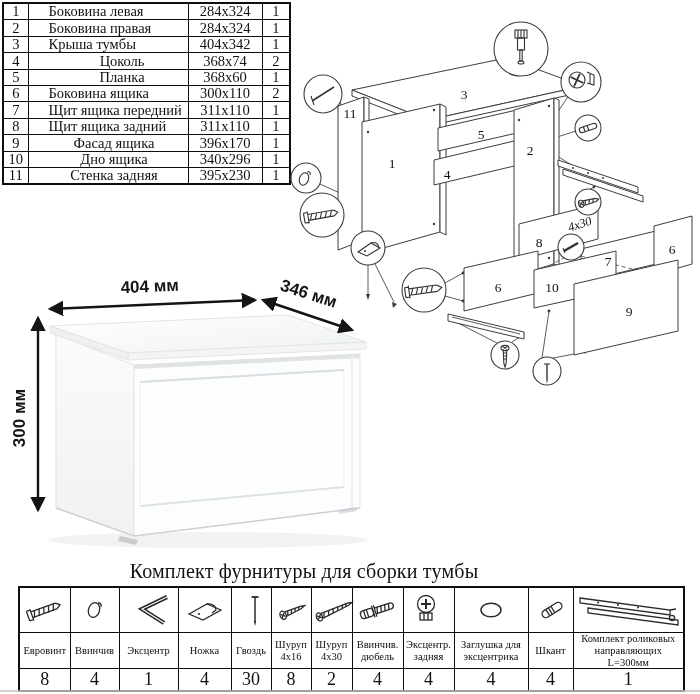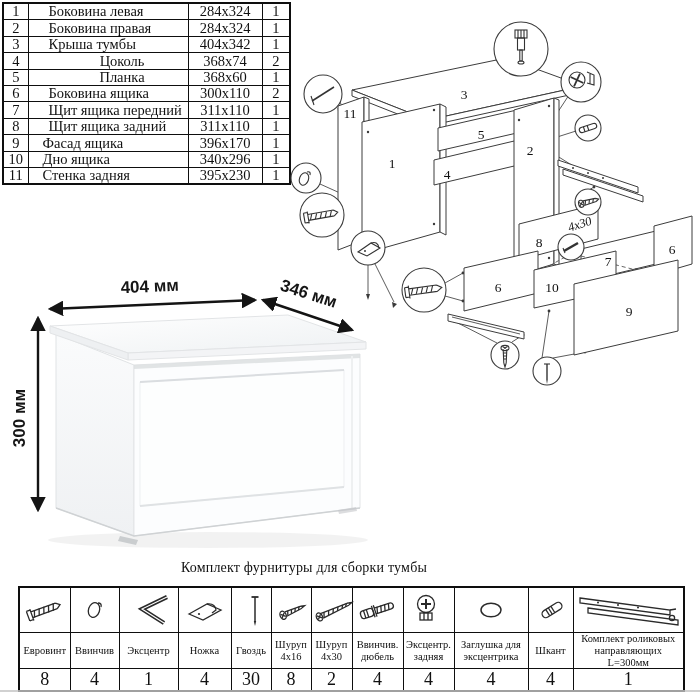--- a/index.html
+++ b/index.html
@@ -6,21 +6,21 @@
   .page{position:relative;width:700px;height:694px;background:#ffffff;overflow:hidden;
         font-family:"Liberation Serif",serif;color:#111;}
 
   
   .parts-table{position:absolute;left:2px;top:2px;width:287px;border-collapse:collapse;
                table-layout:fixed;border:2px solid #0e0e0e;}
   .parts-table td{border:1.3px solid #0e0e0e;height:15.4px;padding:0 2px;
                   font-size:14.5px;line-height:1;white-space:nowrap;overflow:hidden;}
   .parts-table td.c{text-align:center;padding:0;}
   .parts-table td.name{padding-left:20px;}
-  .parts-table td.ind1{padding-left:14px;}
+  .parts-table td.ind1{padding-left:14px;text-align:center;}
   .parts-table td.ind2{padding-left:30px;text-align:center;}
 
   
   .exploded{position:absolute;left:288px;top:2px;width:412px;height:392px;}
   .exploded .ln{stroke:#4a4a4a;stroke-width:.9;fill:none;}
   .exploded .dash{stroke:#555;stroke-width:.9;fill:none;stroke-dasharray:4 3;}
   .exploded .panel{fill:#ffffff;stroke:#3c3c3c;stroke-width:1;}
   .exploded .call{fill:#ffffff;stroke:#3c3c3c;stroke-width:1.1;}
   .exploded .ic{stroke:#333;stroke-width:1.1;fill:none;}
   .exploded .dot{fill:#3a3a3a;stroke:none;}
@@ -28,21 +28,21 @@
   .exploded text.note{font-style:italic;font-size:12.5px;}
 
   
   .render{position:absolute;left:8px;top:268px;width:382px;height:300px;}
   .render text{font-family:"Liberation Sans",sans-serif;font-weight:bold;font-size:17px;
                fill:#161616;text-anchor:middle;}
   .dimline{stroke:#141414;stroke-width:2.4;fill:none;}
 
   
   .hw-title{position:absolute;left:0;top:560px;width:596px;padding-left:12px;box-sizing:border-box;
-            text-align:center;font-size:14px;letter-spacing:.2px;}
+            text-align:center;font-size:20px;letter-spacing:.2px;}
   .hw-table{position:absolute;left:18px;top:586px;width:665px;border-collapse:collapse;
             table-layout:fixed;border:2px solid #0e0e0e;}
   .hw-table td{border:1.3px solid #0e0e0e;text-align:center;vertical-align:middle;padding:0;}
   .hw-table tr.icons td{height:44px;}
   .hw-table tr.labels td{height:28px;font-size:10.5px;line-height:1.12;padding:0 1px;}
   .hw-table tr.qty td{height:19px;font-size:18px;}
   .hwicon{display:block;margin:0 auto;stroke:#2a2a2a;fill:none;stroke-width:1.3;}
   .hwicon .fillb{fill:#2a2a2a;stroke:none;}
 
   .photo-edge{position:absolute;left:0;right:0;top:690px;height:1.5px;background:#c6c6c6;opacity:.8;}

